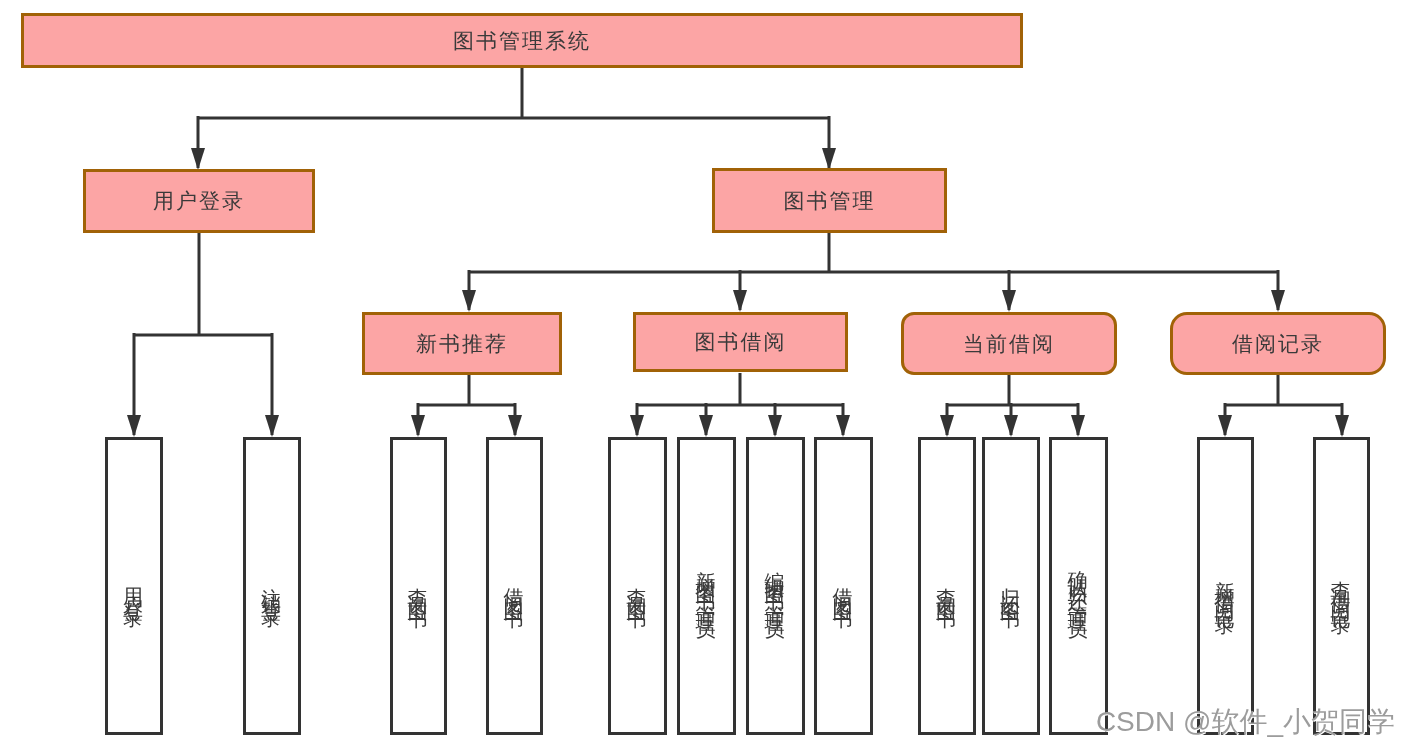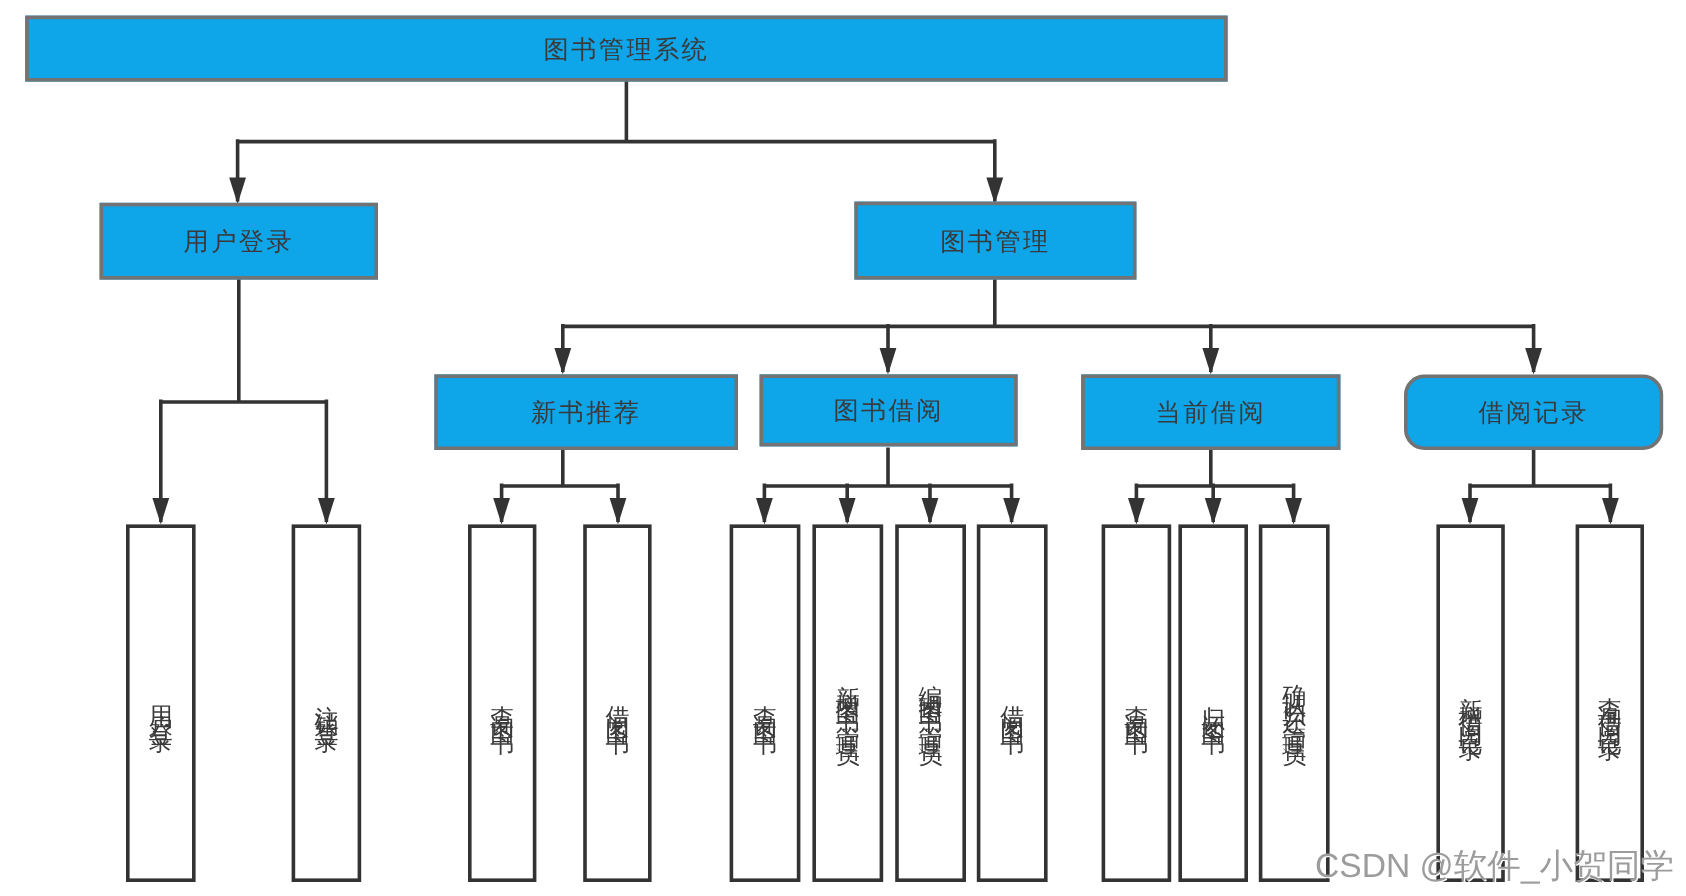--- a/index.html
+++ b/index.html
@@ -16,22 +16,22 @@
     overflow: hidden;
   }
   #connectors {
     position: absolute;
     left: 0; top: 0;
     width: 1405px;
     height: 747px;
   }
   .node {
     position: absolute;
-    background: #0ea5e9;
-    border: 3px solid #737373;
+    background: #fca5a5;
+    border: 3px solid #a16207;
     display: flex;
     align-items: center;
     justify-content: center;
     color: #3a3a3a;
     font-size: 21px;
     letter-spacing: 2px;
     box-sizing: border-box;
     z-index: 2;
   }
   .leaf {
@@ -105,23 +105,23 @@
       <polygon points="1225,437 1218,415 1232,415"></polygon>
       <polygon points="1342,437 1335,415 1349,415"></polygon>
     </g>
   </svg>
 
   <div class="node" style="left:21px; top:13px; width:1002px; height:55px;">图书管理系统</div>
 
   <div class="node" style="left:83px; top:169px; width:232px; height:64px;">用户登录</div>
   <div class="node" style="left:712px; top:168px; width:235px; height:65px;">图书管理</div>
 
-  <div class="node" style="left:362px; top:312px; width:253px; height:63px;">新书推荐</div>
+  <div class="node" style="left:362px; top:312px; width:200px; height:63px;">新书推荐</div>
   <div class="node" style="left:633px; top:312px; width:215px; height:60px;">图书借阅</div>
-  <div class="node" style="left:901px; top:312px; width:216px; height:63px;">当前借阅</div>
+  <div class="node" style="left:901px; top:312px; width:216px; height:63px;border-radius:13px;">当前借阅</div>
   <div class="node" style="left:1170px; top:312px; width:216px; height:63px;border-radius:17px;">借阅记录</div>
 
   <div class="leaf" style="left:105px; top:437px; width:58px; height:298px;">
     <span>用户登录</span>
   </div>
   <div class="leaf" style="left:243px; top:437px; width:58px; height:298px;">
     <span>注销登录</span>
   </div>
 
   <div class="leaf" style="left:390px; top:437px; width:57px; height:298px;">

